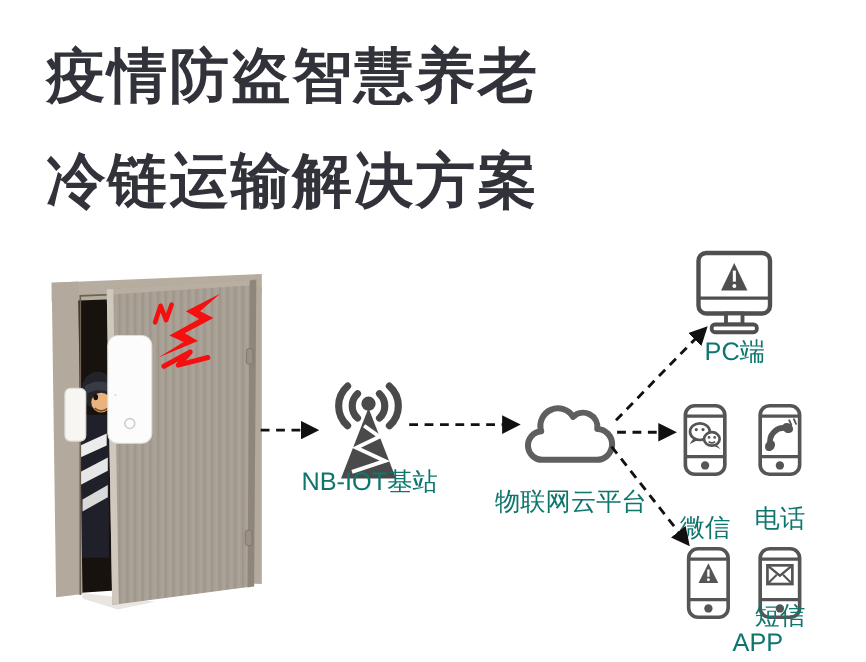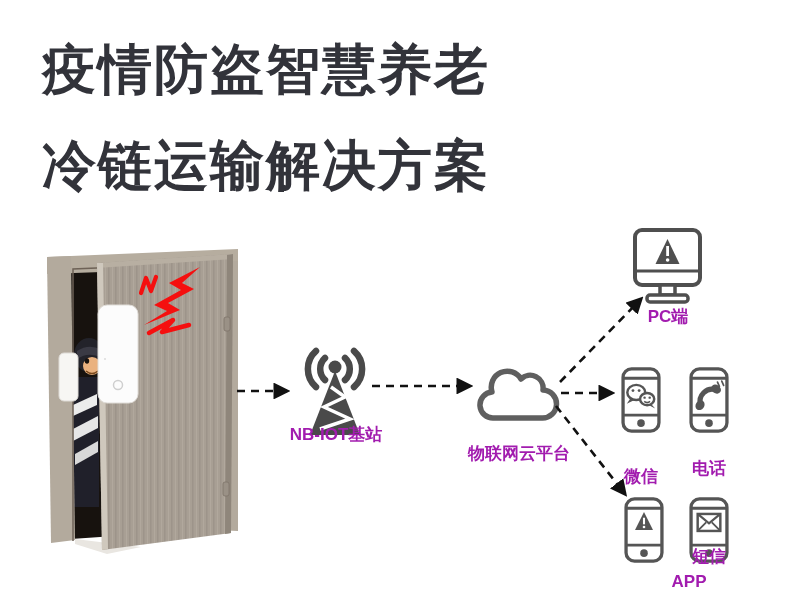--- a/index.html
+++ b/index.html
@@ -7,22 +7,22 @@
     position:relative;width:787px;height:602px;background:#ffffff;
     font-family:"Liberation Sans","DejaVu Sans",sans-serif;overflow:hidden;
   }
   .title-line{
     position:absolute;left:42px;color:#32333a;font-weight:900;
     font-size:54px;line-height:1;letter-spacing:2px;white-space:nowrap;
   }
   #title1{top:42px;}
   #title2{top:138px;}
   .node-label{
-    position:absolute;color:#a21caf;font-size:17px;line-height:1;
-    text-align:center;white-space:nowrap;transform:translateX(-50%);font-weight:bold;
+    position:absolute;color:#0f766e;font-size:23px;line-height:1;
+    text-align:center;white-space:nowrap;transform:translateX(-50%);
   }
   svg{position:absolute;display:block;}
   .overlay{left:0;top:0;pointer-events:none;}
 </style>
 </head>
 <body>
 
 <div class="canvas">
 
   <div class="title-line" id="title1">疫情防盗智慧养老</div>

